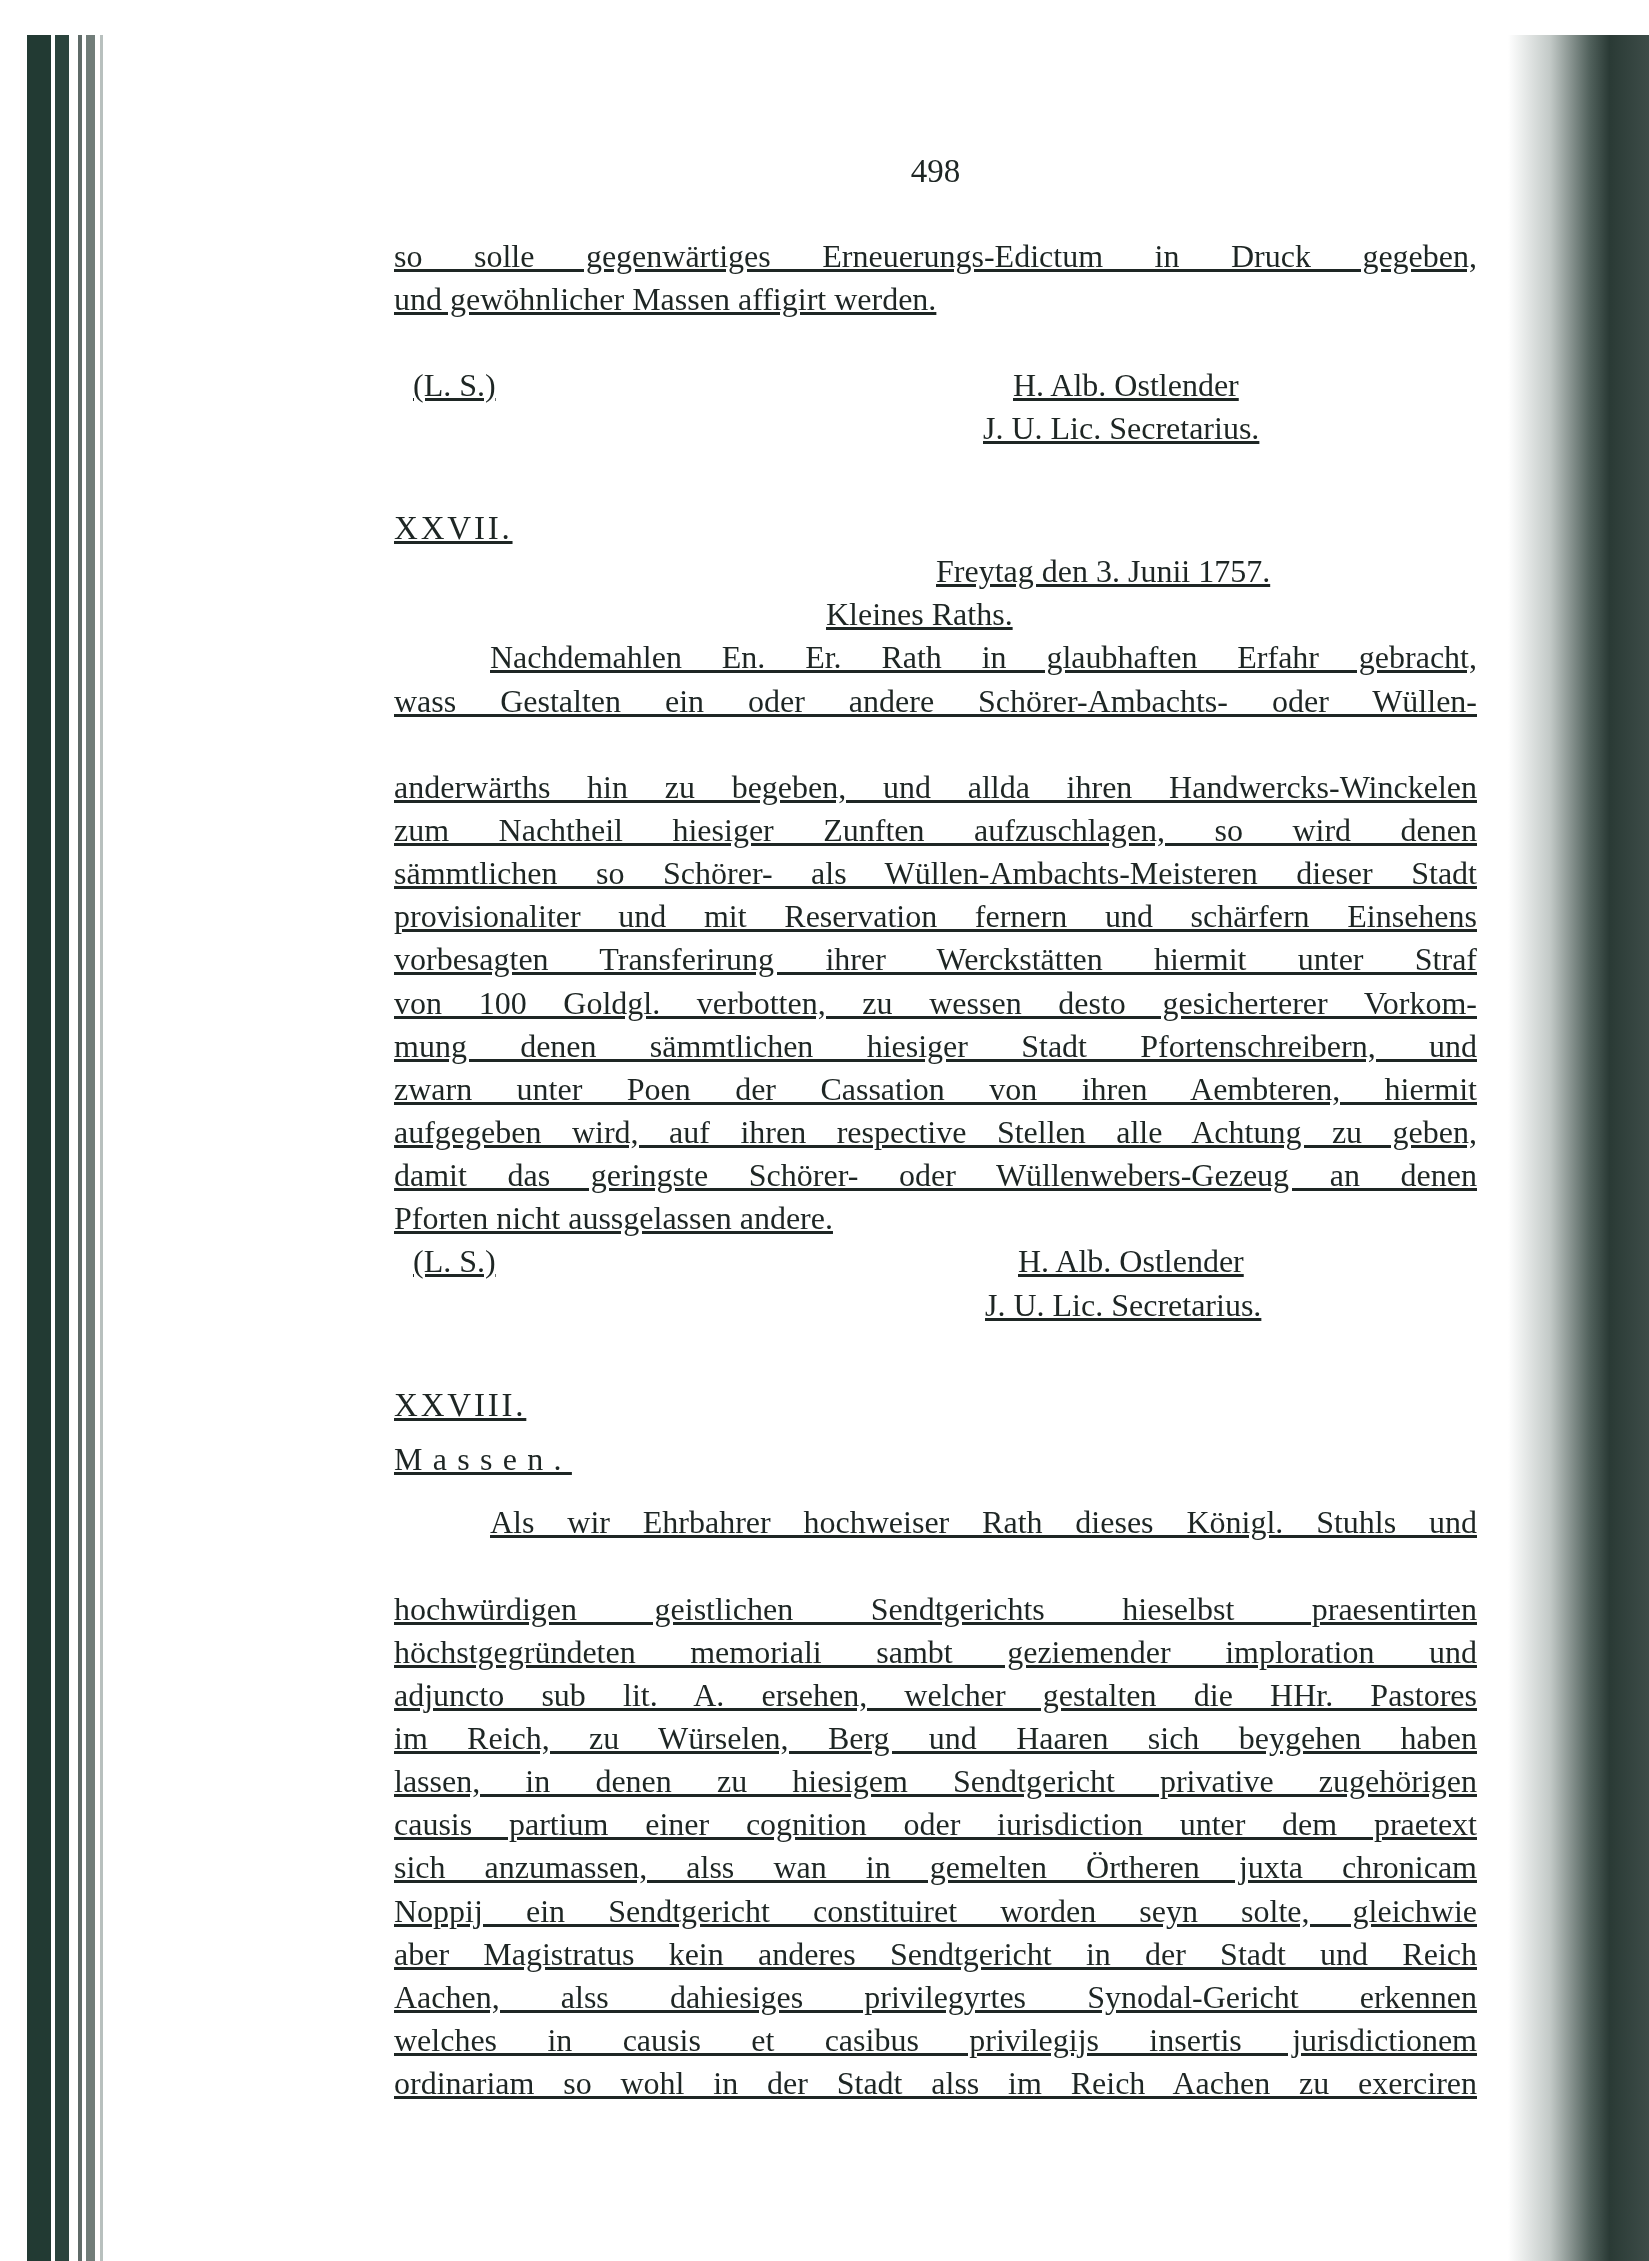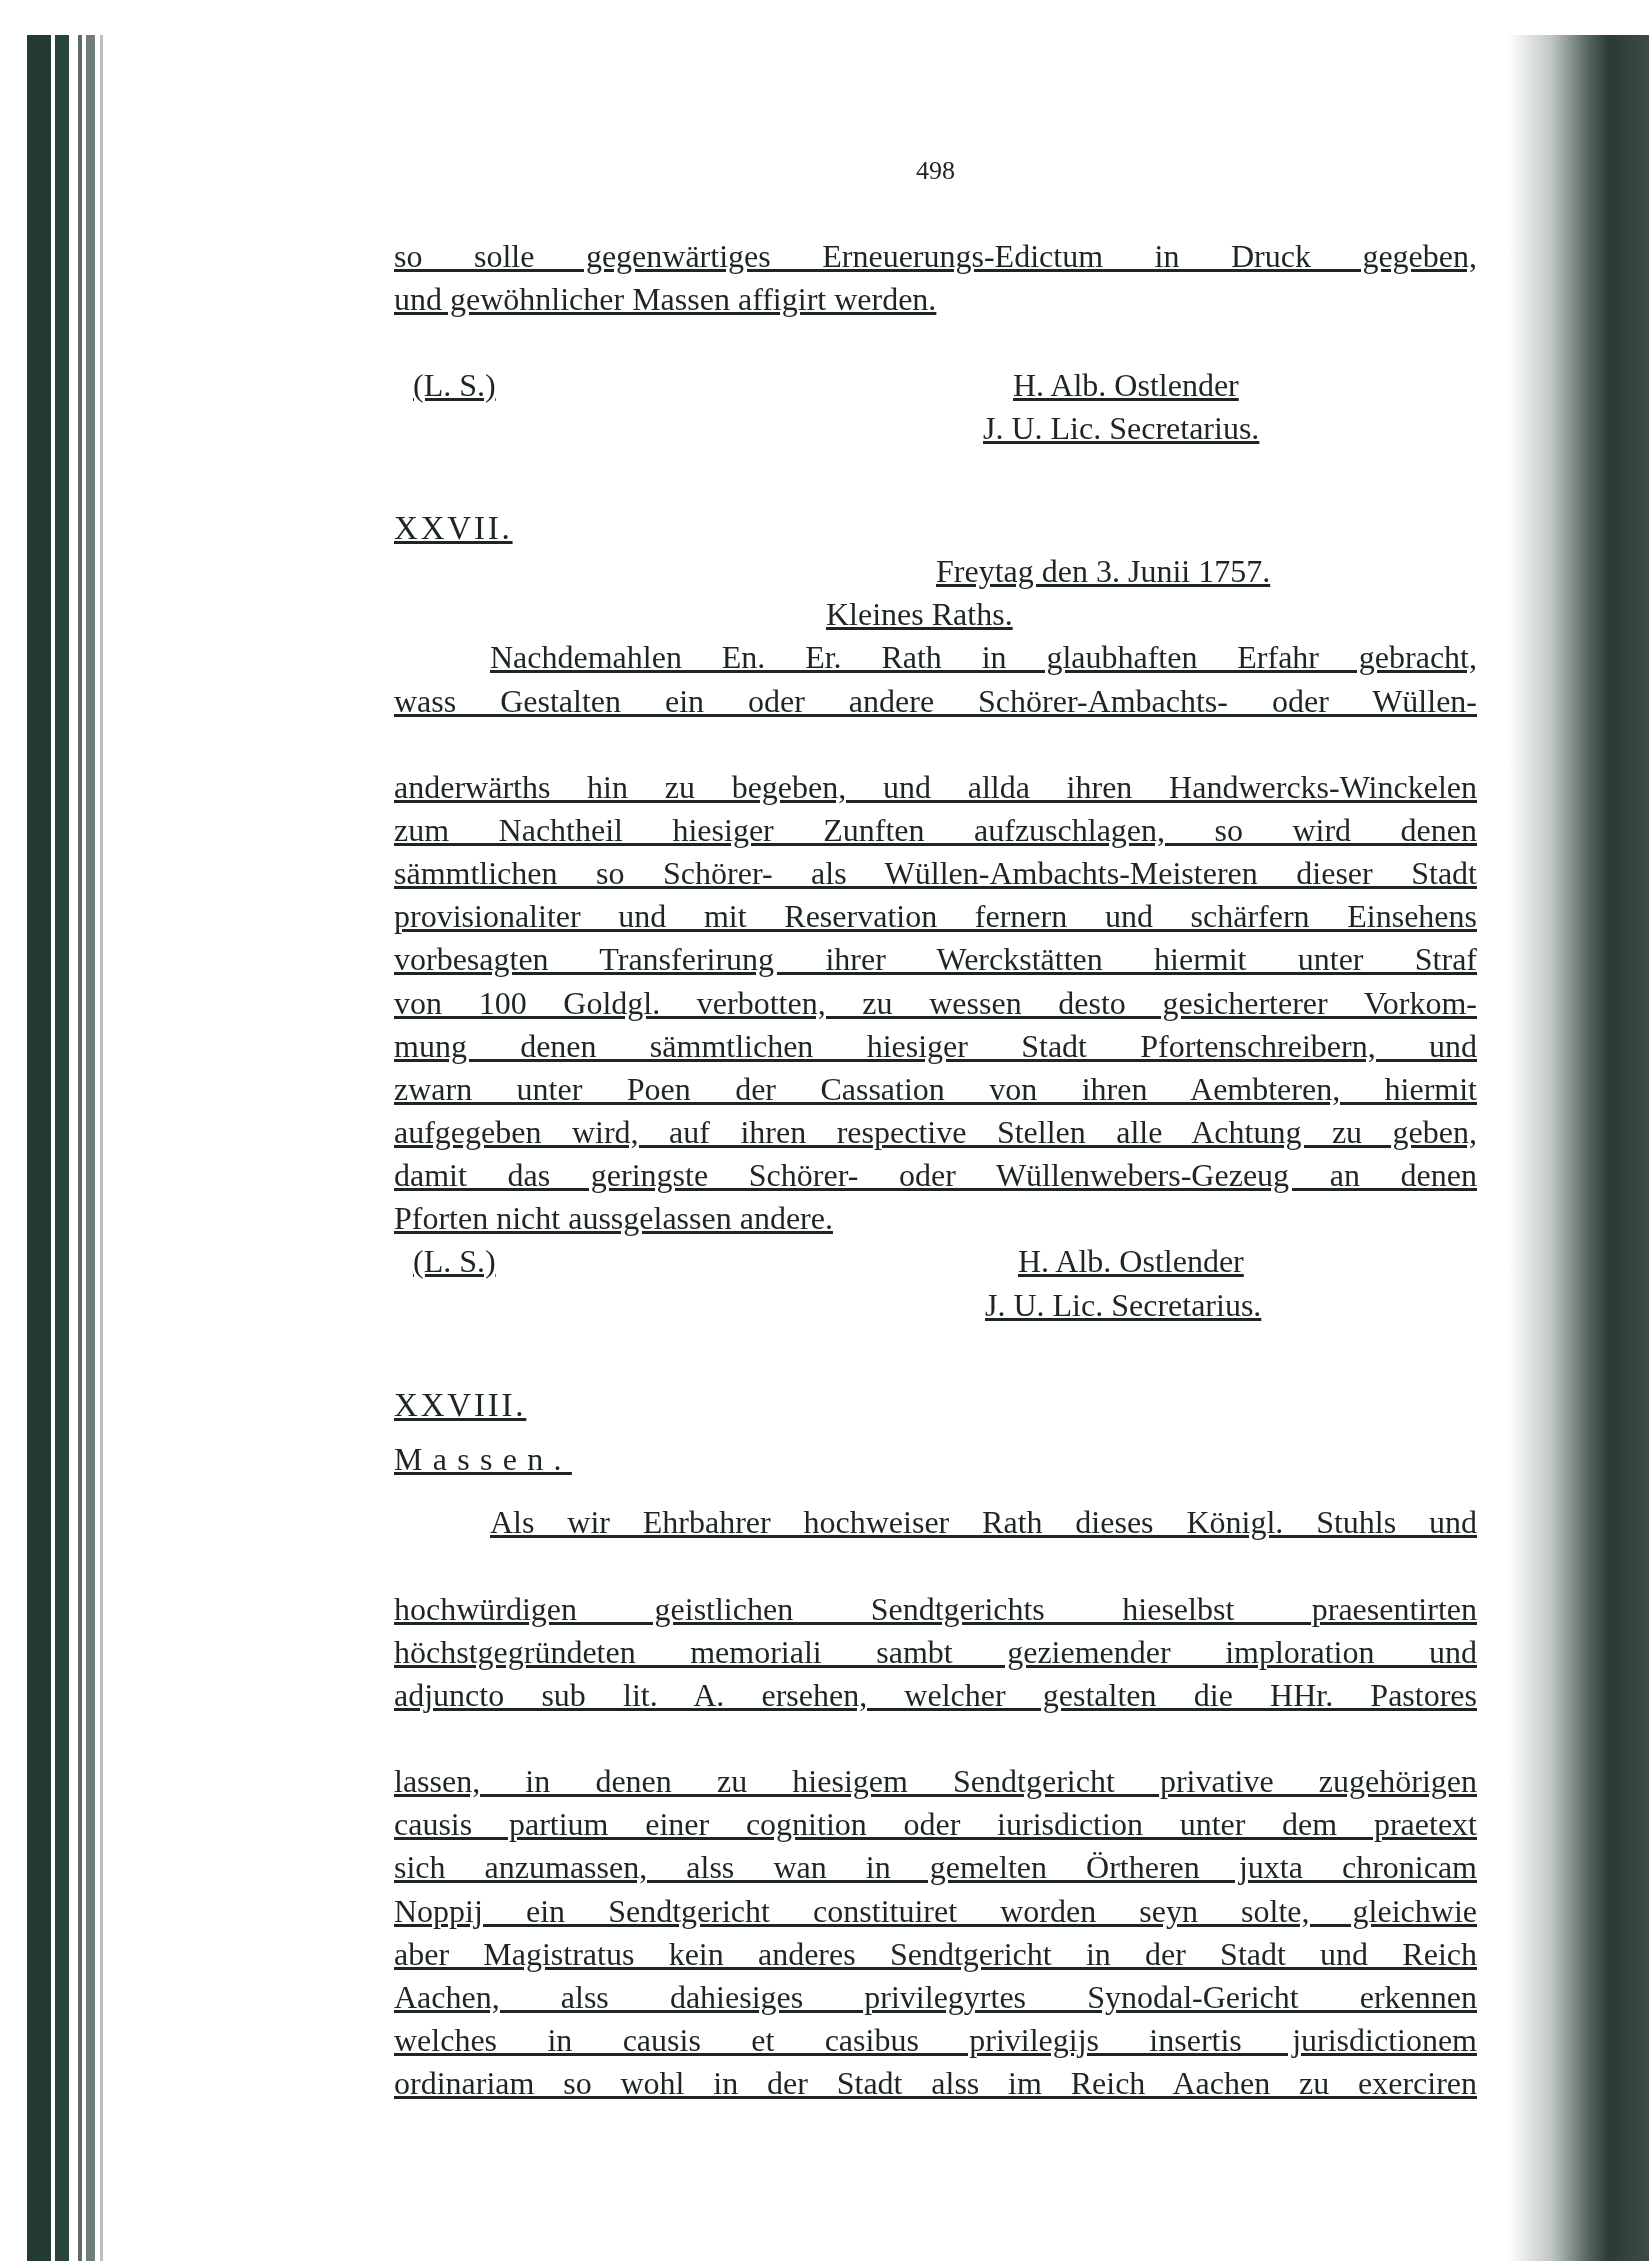--- a/index.html
+++ b/index.html
@@ -34,21 +34,21 @@
       font-size: 32px; line-height: 38px; height: 38px;
       white-space: nowrap;
       transform-origin: left top;
       text-decoration: underline;
     }
     .justify {
       text-align: justify; text-align-last: justify;
     }
     .page-number {
       position: absolute; top: 152px; left: 0; width: 100%;
-      text-align: center; font-size: 26px; line-height: 38px;
+      text-align: center; font-size: 33px; line-height: 38px;
     }
     .center { text-align: left; }
     .heading { font-size: 33px; letter-spacing: 2.8px; }
     .spaced { letter-spacing: 10.3px; }
   </style>
 </head>
 <body>
 
 <div class="binding-left">
   <div class="bar b1"></div>
@@ -91,20 +91,21 @@
   <div class="line" style="top:1242px; left:624px; width:auto">H. Alb. Ostlender</div>
   <div class="line" style="top:1286px; left:591px; width:auto">J. U. Lic. Secretarius.</div>
 
   <div class="line center heading" style="top:1386px">XXVIII.</div>
   <div class="line center spaced" style="top:1440px">Massen.</div>
 
   <div class="line justify" style="top:1503px; left:96px; width:987px">Als wir Ehrbahrer hochweiser Rath dieses Königl. Stuhls und</div>
   <div class="line justify" style="top:1590px">hochwürdigen geistlichen Sendtgerichts hieselbst praesentirten</div>
   <div class="line justify" style="top:1633px">höchstgegründeten memoriali sambt geziemender imploration und</div>
   <div class="line justify" style="top:1676px">adjuncto sub lit. A. ersehen, welcher gestalten die HHr. Pastores</div>
+  <div class="line justify" style="top:1719px">im Reich, zu Würselen, Berg und Haaren sich beygehen haben</div>
   <div class="line justify" style="top:1762px">lassen, in denen zu hiesigem Sendtgericht privative zugehörigen</div>
   <div class="line justify" style="top:1805px">causis partium einer cognition oder iurisdiction unter dem praetext</div>
   <div class="line justify" style="top:1848px">sich anzumassen, alss wan in gemelten Örtheren juxta chronicam</div>
   <div class="line justify" style="top:1892px">Noppij ein Sendtgericht constituiret worden seyn solte, gleichwie</div>
   <div class="line justify" style="top:1935px">aber Magistratus kein anderes Sendtgericht in der Stadt und Reich</div>
   <div class="line justify" style="top:1978px">Aachen, alss dahiesiges privilegyrtes Synodal-Gericht erkennen</div>
   <div class="line justify" style="top:2021px">welches in causis et casibus privilegijs insertis jurisdictionem</div>
   <div class="line justify" style="top:2064px">ordinariam so wohl in der Stadt alss im Reich Aachen zu exerciren</div>
 
 </div>

